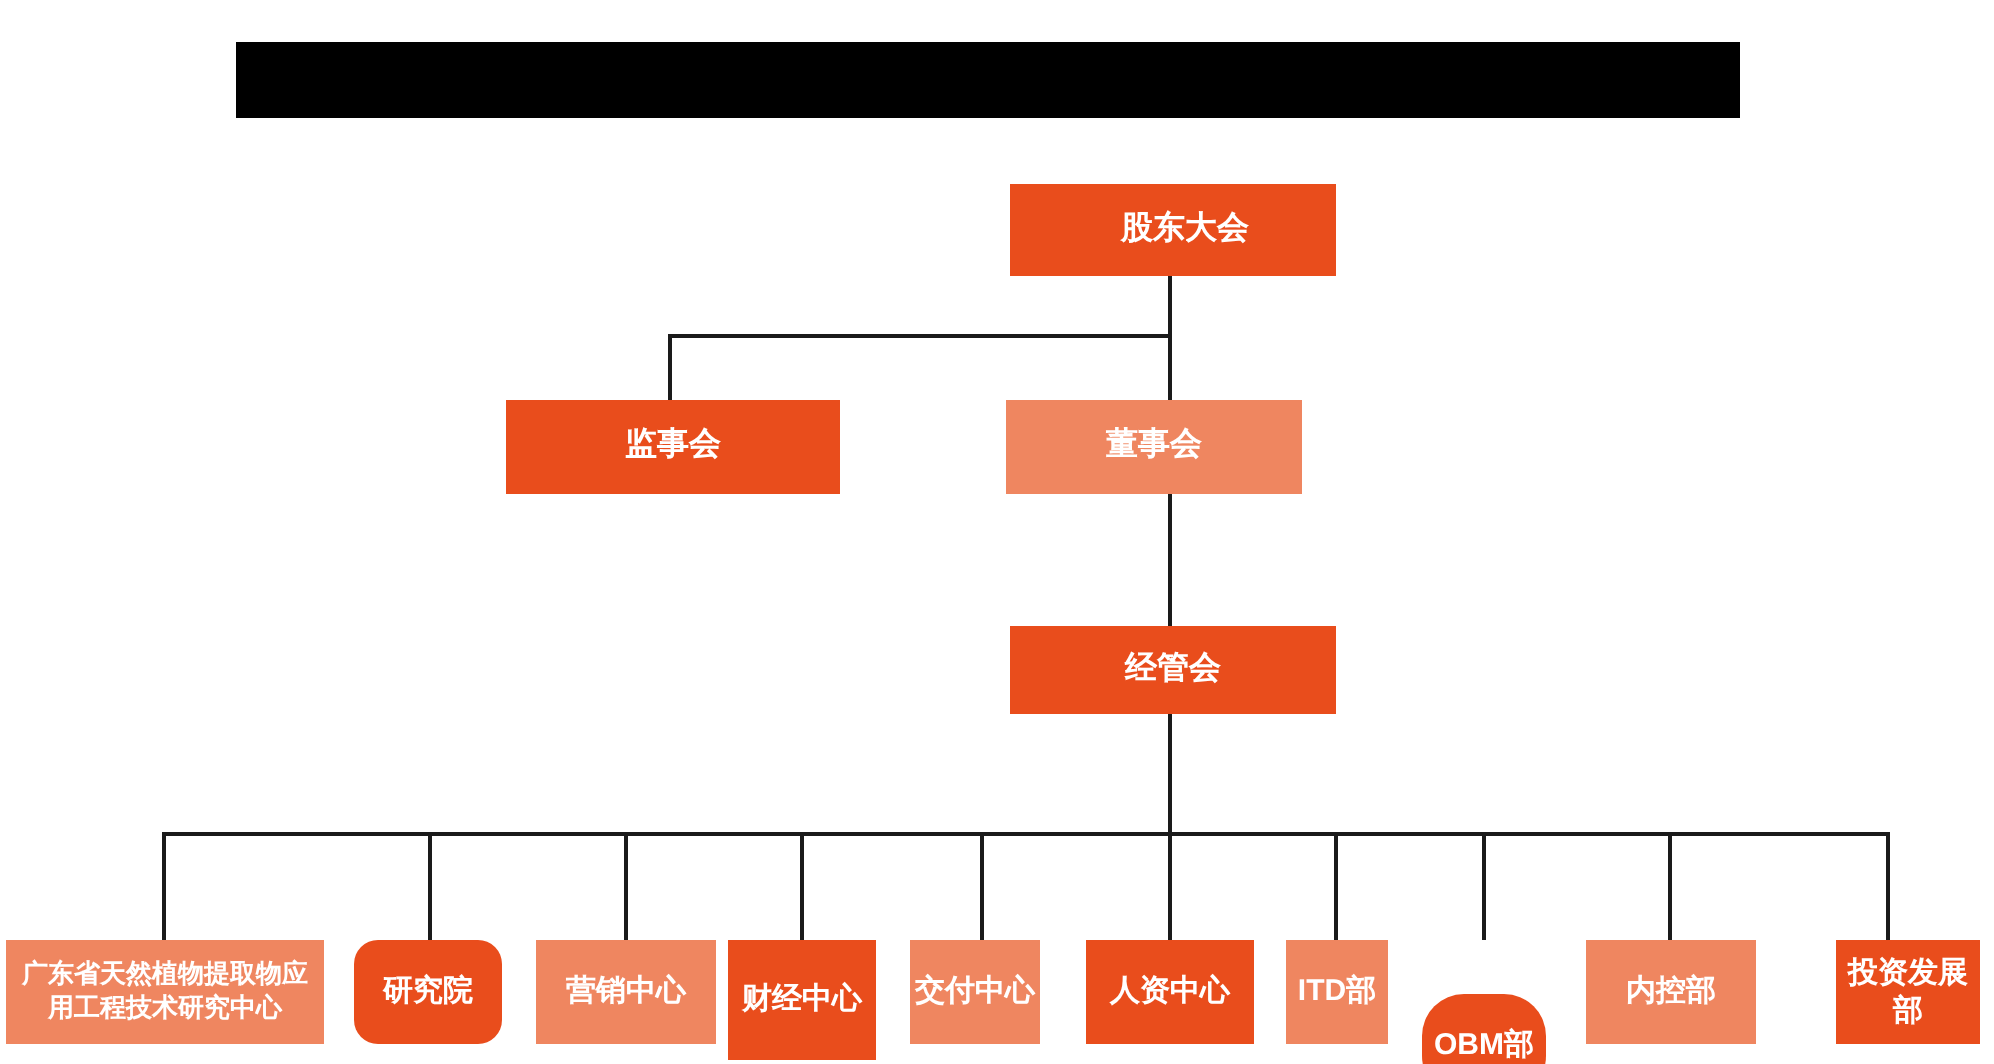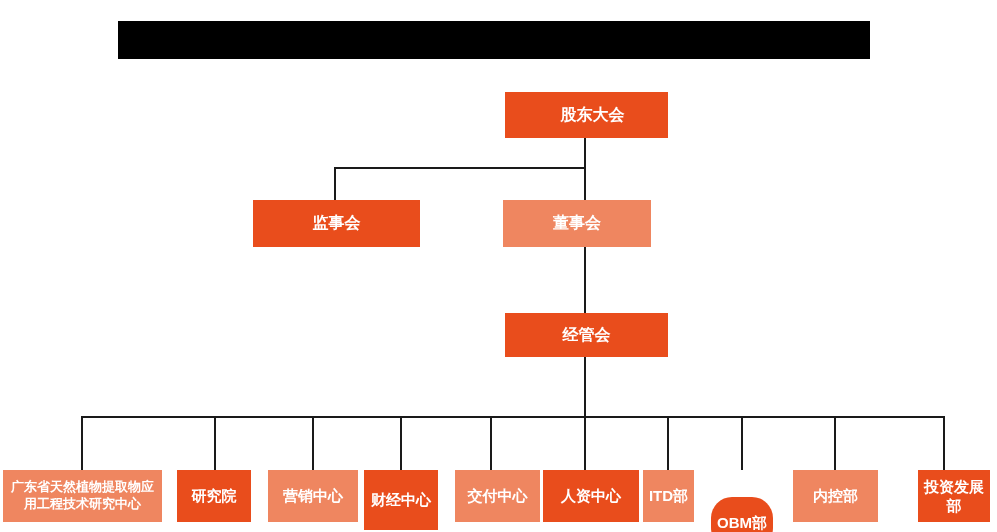--- a/index.html
+++ b/index.html
@@ -66,23 +66,23 @@
   <div class="v-line" style="left:943px;top:416px;height:54px;"></div>
 
   <div class="node primary" style="left:505px;top:92px;width:163px;height:46px;padding-left:12px;">股东大会</div>
 
   <div class="node primary" style="left:253px;top:200px;width:167px;height:47px;">监事会</div>
   <div class="node secondary" style="left:503px;top:200px;width:148px;height:47px;">董事会</div>
 
   <div class="node primary" style="left:505px;top:313px;width:163px;height:44px;">经管会</div>
 
   <div class="node dept small secondary" style="left:3px;top:470px;width:159px;height:52px;">广东省天然植物提取物应用工程技术研究中心</div>
-  <div class="node dept primary" style="left:177px;top:470px;width:74px;height:52px;">研究院</div>
+  <div class="node dept primary" style="left:177px;top:470px;width:74px;height:52px;border-radius:12px;">研究院</div>
   <div class="node dept secondary" style="left:268px;top:470px;width:90px;height:52px;">营销中心</div>
   <div class="node dept primary" style="left:364px;top:470px;width:74px;height:60px;">财经中心</div>
-  <div class="node dept secondary" style="left:455px;top:470px;width:85px;height:52px;">交付中心</div>
-  <div class="node dept primary" style="left:543px;top:470px;width:96px;height:52px;">人资中心</div>
+  <div class="node dept secondary" style="left:455px;top:470px;width:65px;height:52px;">交付中心</div>
+  <div class="node dept primary" style="left:543px;top:470px;width:84px;height:52px;">人资中心</div>
   <div class="node dept secondary" style="left:643px;top:470px;width:51px;height:52px;">ITD部</div>
   <div class="node dept primary" style="left:711px;top:497px;width:62px;height:52px;border-radius:21px;">OBM部</div>
   <div class="node dept secondary" style="left:793px;top:470px;width:85px;height:52px;">内控部</div>
   <div class="node dept primary" style="left:918px;top:470px;width:72px;height:52px;">投资发展部</div>
 
 </div>
 
 </body></html>

